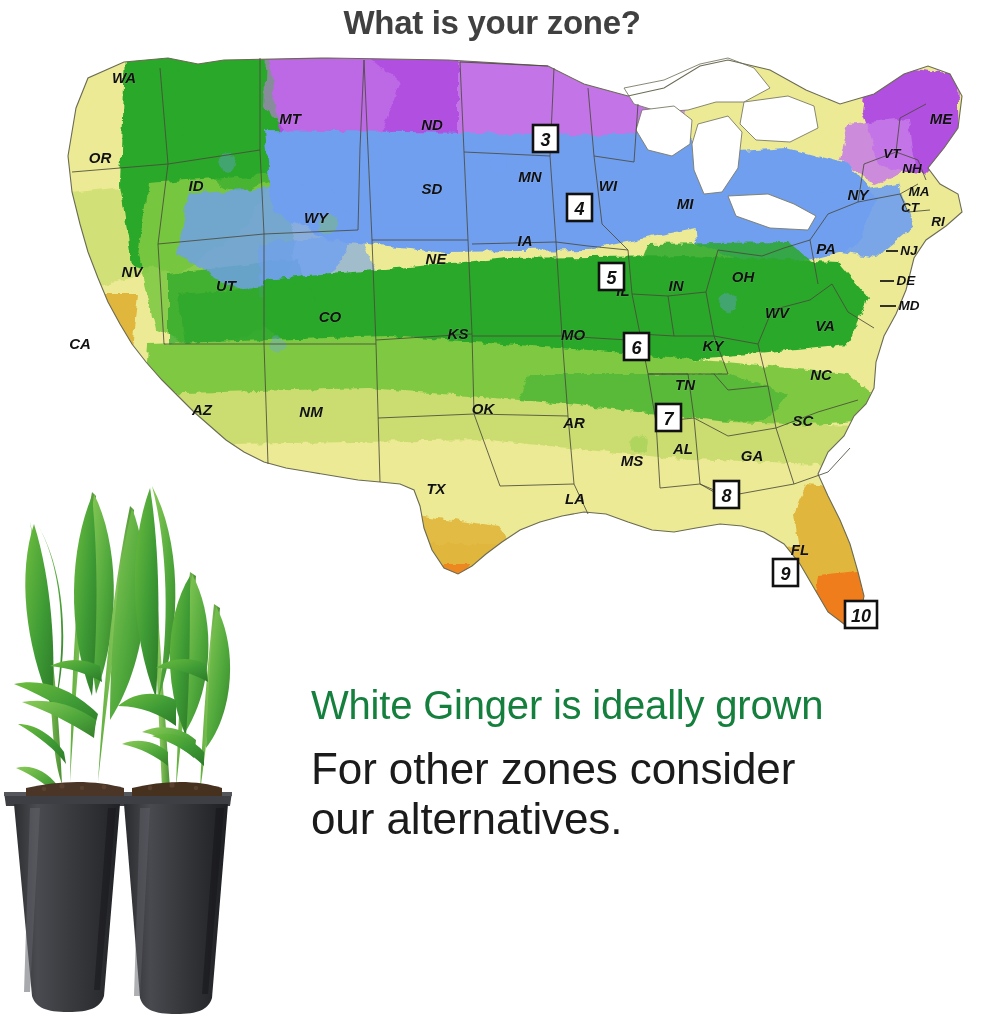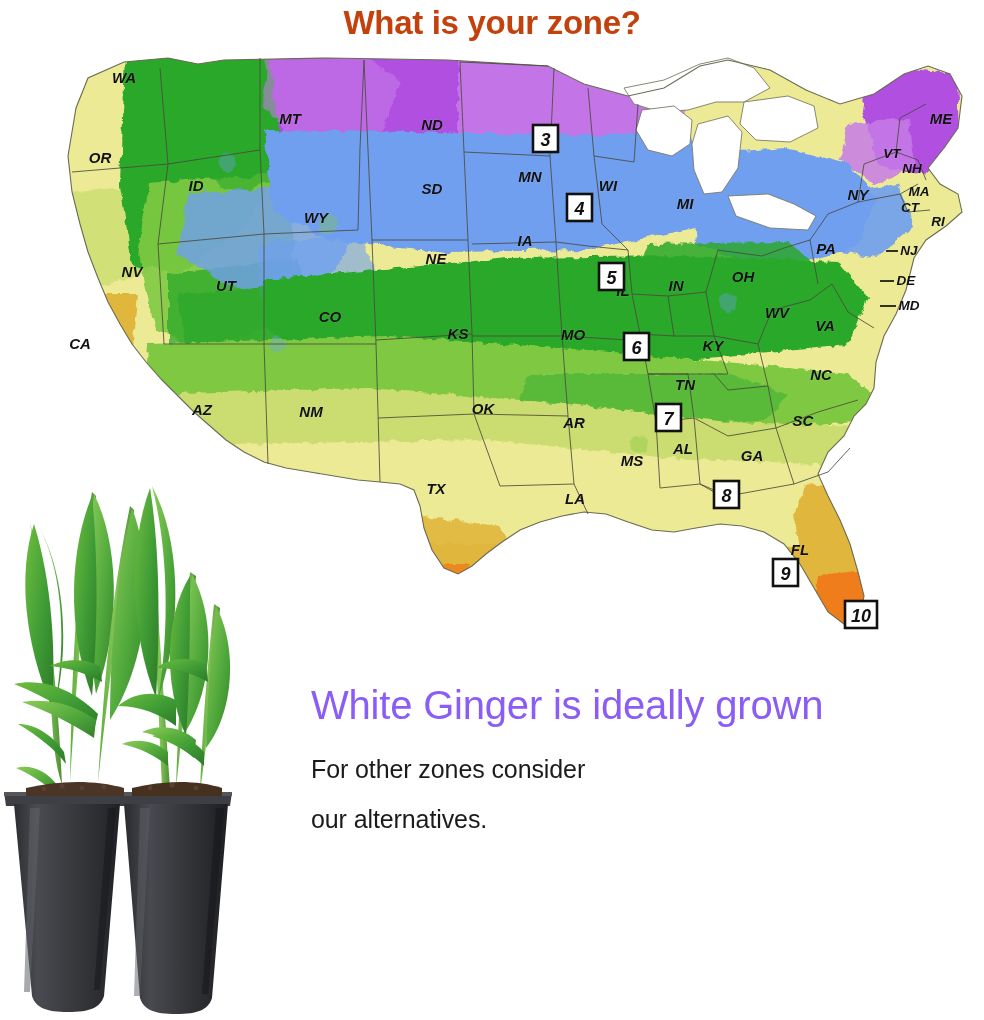--- a/index.html
+++ b/index.html
@@ -3,21 +3,21 @@
 <meta charset="utf-8">
 <style>
   html,body{margin:0;padding:0;background:#ffffff;}
   body{width:984px;height:1020px;position:relative;overflow:hidden;
        font-family:"Liberation Sans",sans-serif;color:#111;}
 
   
   #title{
     position:absolute;left:0;top:0;width:984px;height:46px;
     display:flex;align-items:center;justify-content:center;
-    font-size:33px;font-weight:bold;letter-spacing:-0.3px;color:#c2410c;
+    font-size:33px;font-weight:bold;letter-spacing:-0.3px;color:#404040;
   }
 
   
   #map-wrap{position:absolute;left:28px;top:44px;width:956px;height:600px;font-style:italic;}
   #map-svg{display:block;width:956px;height:600px;}
   .state-label{
     font-family:"Liberation Sans",sans-serif;
     font-size:15px;font-weight:bold;fill:#111;
     text-anchor:middle;dominant-baseline:middle;
     paint-order:stroke;stroke:rgba(255,255,255,.20);stroke-width:.6px;
@@ -33,25 +33,25 @@
   .outline{fill:none;stroke:#6b6b55;stroke-width:1.1;}
   .lake{fill:#ffffff;stroke:#7a7a66;stroke-width:.9;}
 
   
   #plant{position:absolute;left:0px;top:452px;width:268px;height:568px;}
   #plant svg{display:block;}
 
   
   #copy{position:absolute;left:311px;top:678px;width:673px;}
   .headline{
-    font-size:40px;font-weight:400;line-height:54px;color:#8b5cf6;
+    font-size:40px;font-weight:400;line-height:54px;color:#15803d;
     letter-spacing:-0.2px;white-space:nowrap;
   }
   .subline{
-    font-size:25px;font-weight:300;line-height:50px;color:#1b1b1b;
+    font-size:44px;font-weight:300;line-height:50px;color:#1b1b1b;
     letter-spacing:-0.1px;white-space:nowrap;
   }
   #sub-block{margin-top:12px;}
 </style>
 </head>
 <body>
 
 <div id="title">What is your zone?</div>
 
 <div id="map-wrap">

